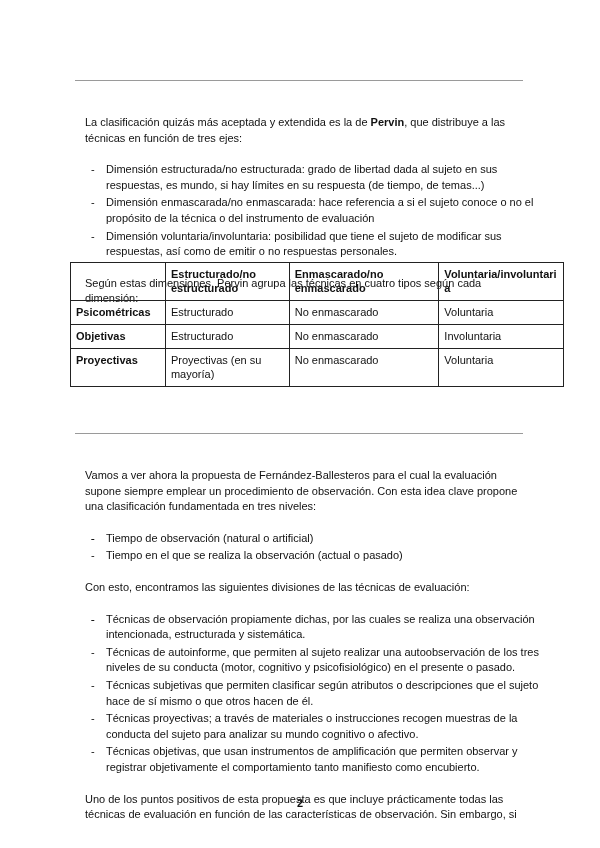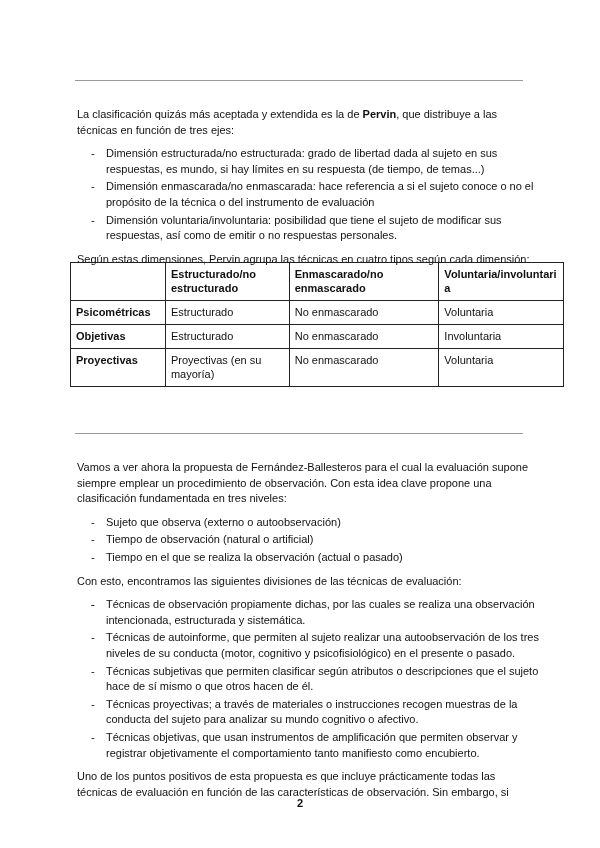--- a/index.html
+++ b/index.html
@@ -3,21 +3,21 @@
   <meta charset="utf-8">
   <style>
     html, body { margin: 0; padding: 0; background: #ffffff; }
     body {
       width: 600px; height: 848px; position: relative; overflow: hidden;
       font-family: "Liberation Sans", sans-serif; color: #111;
       font-size: 11px; line-height: 15.6px;
     }
     .rule { position: absolute; left: 75px; width: 448px; height: 1px; background: #9a9a9a; }
     .block { position: absolute; left: 69px; width: 470px; }
-    p { margin: 8px; }
+    p { margin: 16px; }
     ul.dash { list-style: none; margin: 0; padding: 0; }
     ul.dash li { position: relative; padding-left: 37px; margin: 0 0 2px 0; }
     ul.dash li .bullet { position: absolute; left: 22px; top: 0; }
     b { font-weight: bold; }
     table.pervin {
       position: absolute; left: 70px; top: 262px; width: 494px;
       border-collapse: collapse; font-size: 11px; line-height: 14px;
     }
     table.pervin td {
       border: 1.5px solid #222; padding: 4px 5px 5px 5px; vertical-align: top;
@@ -76,21 +76,21 @@
     <td>Voluntaria</td>
   </tr>
 </tbody>
   </table>
 
 <div class="rule" style="top:433px;"></div>
 
 <div class="block" style="top:452px;">
   <p>Vamos a ver ahora la propuesta de Fernández-Ballesteros para el cual la evaluación supone siempre emplear un procedimiento de observación. Con esta idea clave propone una clasificación fundamentada en tres niveles:</p>
   <ul class="dash">
-    <li><span class="bullet">-</span><span>Sujeto que observa (externo o autoobservación)</span></li>
+    <li><span class="bullet">-</span></li>
     <li><span class="bullet">-</span><span>Tiempo de observación (natural o artificial)</span></li>
     <li><span class="bullet">-</span><span>Tiempo en el que se realiza la observación (actual o pasado)</span></li>
   </ul>
   <p>Con esto, encontramos las siguientes divisiones de las técnicas de evaluación:</p>
   <ul class="dash">
     <li><span class="bullet">-</span></li>
     <li><span class="bullet">-</span><span>Técnicas de observación propiamente dichas, por las cuales se realiza una observación intencionada, estructurada y sistemática.</span></li>
     <li><span class="bullet">-</span><span>Técnicas de autoinforme, que permiten al sujeto realizar una autoobservación de los tres niveles de su conducta (motor, cognitivo y psicofisiológico) en el presente o pasado.</span></li>
     <li><span class="bullet">-</span><span>Técnicas subjetivas que permiten clasificar según atributos o descripciones que el sujeto hace de sí mismo o que otros hacen de él.</span></li>
     <li><span class="bullet">-</span><span>Técnicas proyectivas; a través de materiales o instrucciones recogen muestras de la conducta del sujeto para analizar su mundo cognitivo o afectivo.</span></li>

